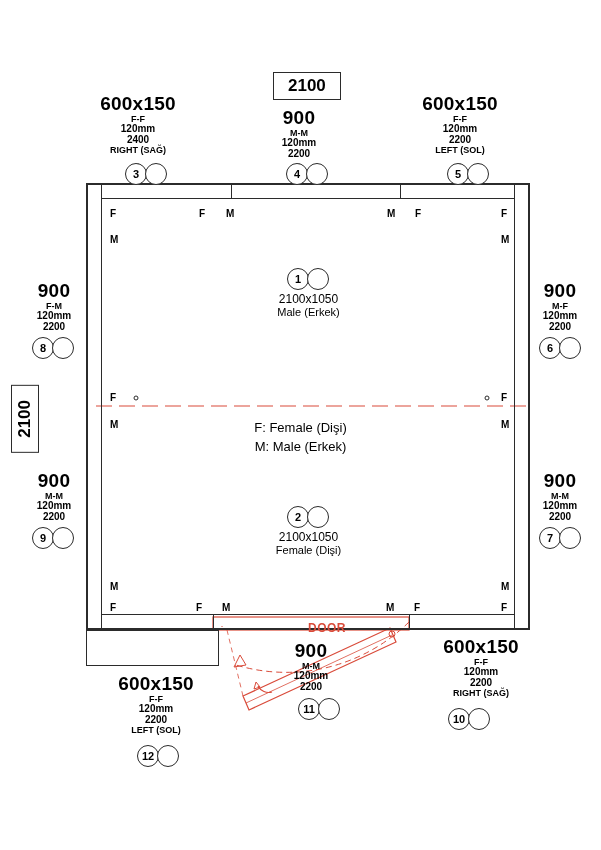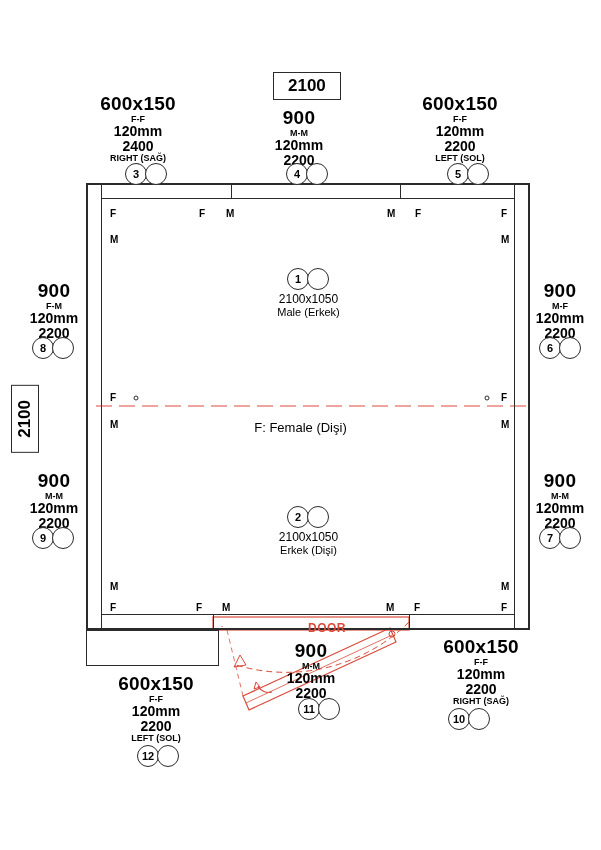--- a/index.html
+++ b/index.html
@@ -46,21 +46,21 @@
   .dim-block .big {
     font-size: 19px;
     font-weight: bold;
     letter-spacing: .2px;
   }
   .dim-block .sub {
     font-size: 9px;
     font-weight: bold;
   }
   .dim-block .tiny {
-    font-size: 14px;
+    font-size: 10px;
     font-weight: bold;
   }
 
   
   .balloon {
     position: absolute;
     display: flex;
     align-items: center;
   }
   .balloon .circ {
@@ -345,26 +345,27 @@
     <div class="circ blank"></div>
   </div>
   <div class="panel-label" style="left:236px; top:292px; width:145px;">
     <div class="a">2100x1050</div>
     <div class="b">Male (Erkek)</div>
   </div>
 
 
   <div class="legend" style="top:419px;">
     <div>F: Female (Dişi)</div>
+    <div>M: Male (Erkek)</div>
   </div>
 
   <div class="balloon" style="left:287px; top:506px;">
     <div class="circ">2</div>
     <div class="circ blank"></div>
   </div>
   <div class="panel-label" style="left:236px; top:530px; width:145px;">
     <div class="a">2100x1050</div>
-    <div class="b">Erkek (Dişi)</div>
+    <div class="b">Female (Dişi)</div>
   </div>
 
   <div class="door-label" style="left:288px; top:621px;padding-left:20px;">DOOR</div>
 
 </div>
 
 </body></html>

